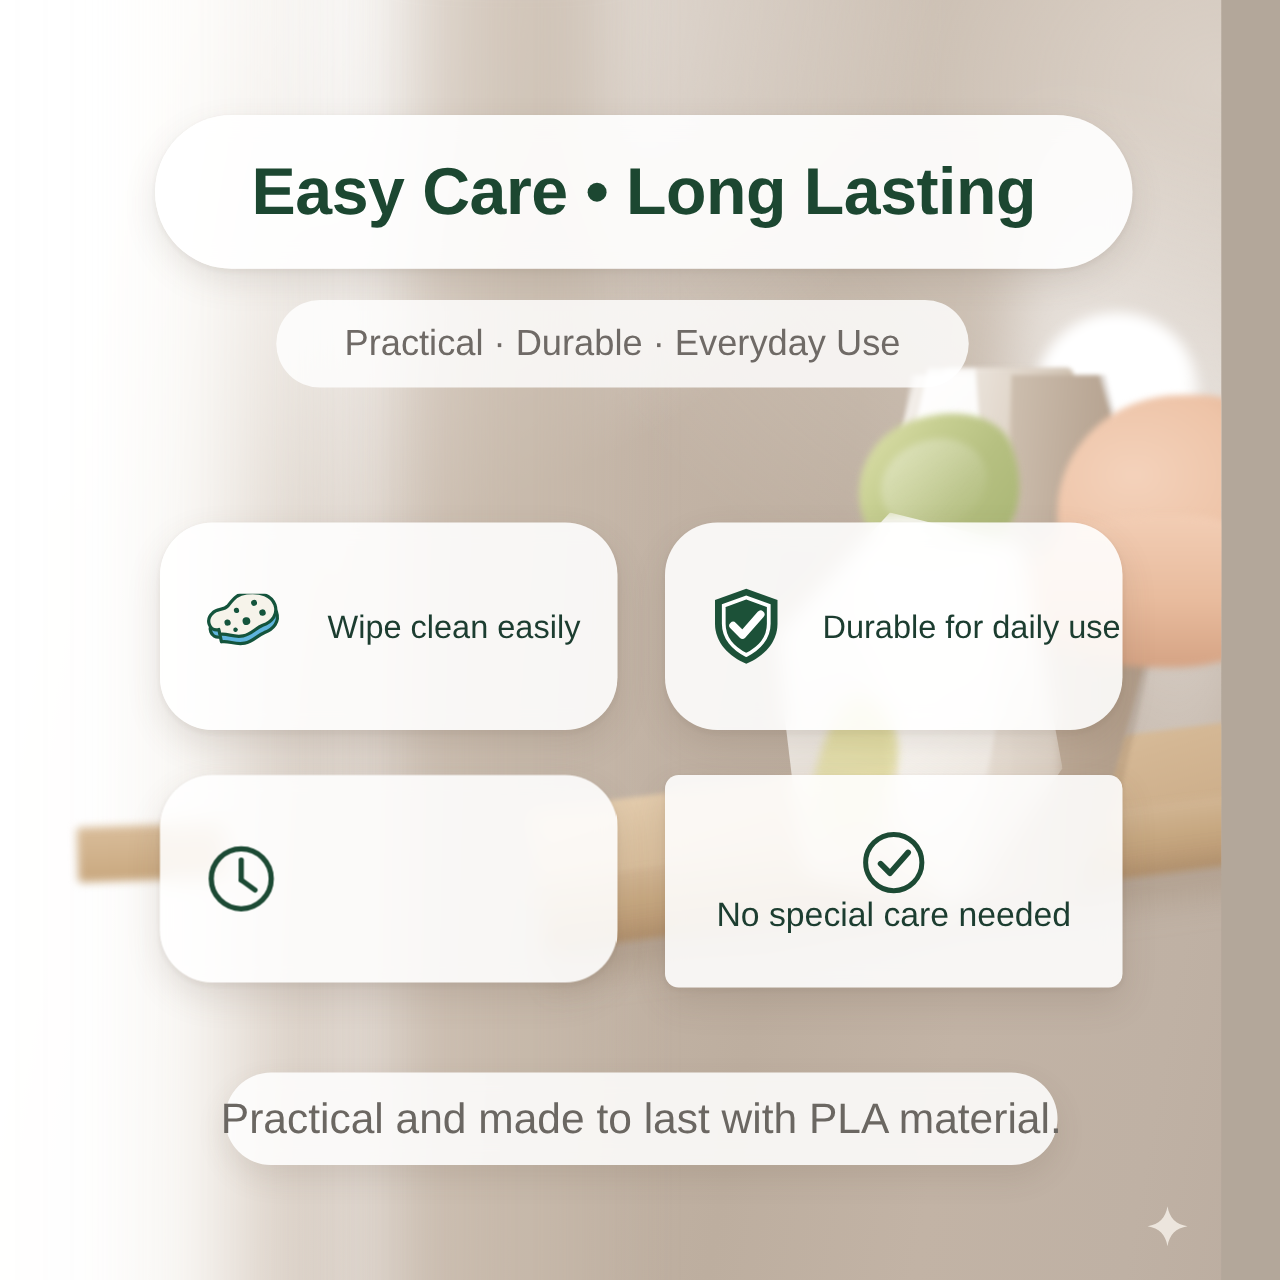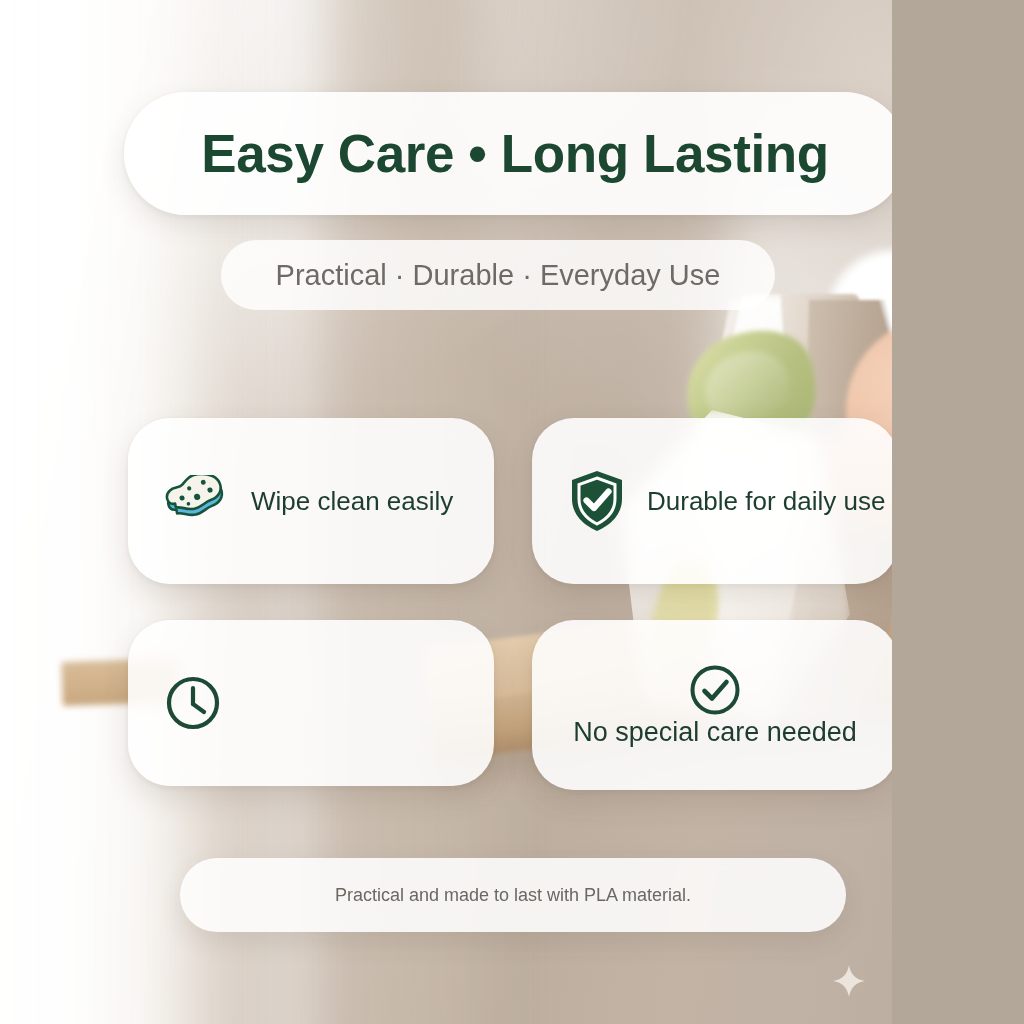--- a/index.html
+++ b/index.html
@@ -6,21 +6,21 @@
   * { margin:0; padding:0; box-sizing:border-box; }
   html,body { width:1024px; height:1024px; overflow:hidden; }
   body {
     font-family: "Liberation Sans", "DejaVu Sans", sans-serif;
     background:#b3a79a;
   }
 
   
   .canvas {
     position:relative;
-    width:892px; height:1024px;
+    width:977px; height:1024px;
     overflow:hidden;
     isolation:isolate;
     text-align:center;
   }
 
   
   .photo { position:absolute; inset:0; overflow:hidden; }
 
   
   .bg-base {
@@ -262,22 +262,22 @@
     position:absolute;
     width:366px; height:166px;
     border-radius:42px;
     background:rgba(255,255,255,0.88);
     -webkit-backdrop-filter:blur(8px);
     backdrop-filter:blur(8px);
     box-shadow:0 12px 28px rgba(92,74,58,0.14), 0 2px 6px rgba(92,74,58,0.07);
     display:flex;
     align-items:center;
   }
-  .card.row      { flex-direction:row;    justify-content:flex-start; padding-left:36px; gap:21px; }
-  .card.stacked  { flex-direction:column; justify-content:center;     padding:0 22px; }
+  .card.row      { flex-direction:row;    justify-content:flex-start; padding-left:36px; gap:32px; }
+  .card.stacked  { flex-direction:column; justify-content:center;     padding:0 22px;border-radius:11px; }
 
   .card-1 { left:128px; top:418px; }
   .card-2 { left:532px; top:418px; }
   .card-3 { left:128px; top:620px; }
   .card-4 { left:532px; top:620px; width:366px; height:170px; }
 
   .card-label {
     color:#1c3d30;
     font-size:26px;
     font-weight:400;
@@ -292,21 +292,21 @@
     width:666px; height:74px;
     border-radius:37px;
     background:rgba(255,255,255,0.86);
     -webkit-backdrop-filter:blur(8px);
     backdrop-filter:blur(8px);
     box-shadow:0 10px 24px rgba(92,74,58,0.12);
     display:flex; align-items:center; justify-content:center;
   }
   .footer-text {
     color:#6b6762;
-    font-size:18px;
+    font-size:34px;
     font-weight:400;
     white-space:nowrap;
   }
 
   .sparkle {
     position:absolute; right:26px; bottom:26px;
     width:34px; height:34px;
     opacity:0.92;
   }
 </style>

